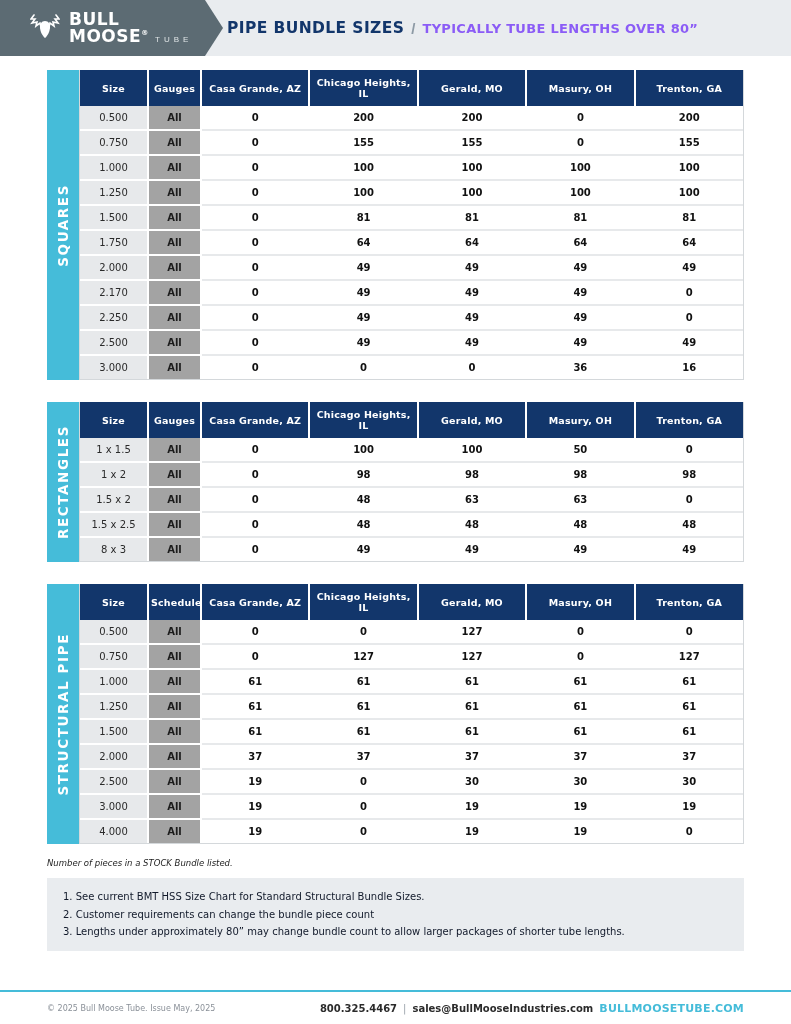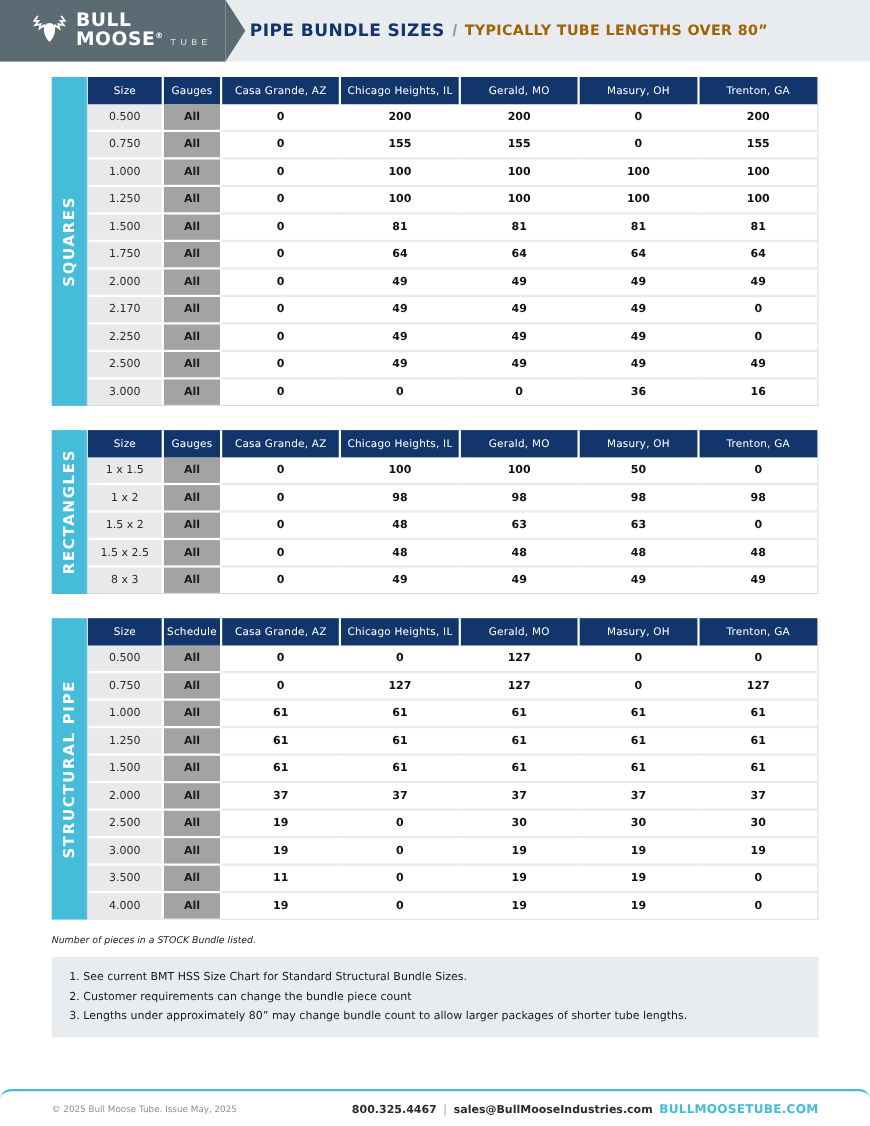--- a/index.html
+++ b/index.html
@@ -62,21 +62,21 @@
   }
   .title-main {
     color: #12366b;
     font-size: 15.5px;
     font-weight: bold;
     letter-spacing: 0.4px;
     font-family: "DejaVu Sans", sans-serif;
   }
   .title-slash { color: #8d9aa5; font-size: 15px; font-weight: bold; }
   .title-sub {
-    color: #a16207;
+    color: #8b5cf6;
     font-size: 13px;
     font-weight: bold;
     letter-spacing: 0.3px;
     font-family: "DejaVu Sans", sans-serif;
   }
 
   
   .content { padding: 14px 47px 0 47px; }
   .section { display: flex; margin-bottom: 22px; }
   .side-label {
@@ -99,21 +99,21 @@
   table {
     border-collapse: collapse;
     width: 100%;
     table-layout: fixed;
   }
   .table-wrap { flex: 1; }
   thead th {
     background: #12366b;
     color: #ffffff;
     font-size: 9.5px;
-    font-weight: normal;
+    font-weight: bold;
     padding: 7px 2px;
     text-align: center;
     border-right: 2px solid #ffffff;
     font-family: "DejaVu Sans", sans-serif;
     letter-spacing: 0.2px;
   }
   thead th:last-child { border-right: none; }
   tbody td {
     font-size: 10px;
     text-align: center;
@@ -168,21 +168,20 @@
   
   .footer {
     position: absolute;
     left: 0; right: 0; bottom: 0;
     height: 34px;
     border-top: 2px solid #45bcd9;
     display: flex;
     align-items: center;
     justify-content: space-between;
     padding: 0 47px;
-    border-radius: 10px;
   }
   .copyright { font-size: 8px; color: #8a9098; font-family: "DejaVu Sans", sans-serif; }
   .contact {
     font-size: 10px;
     color: #2b2b2b;
     font-weight: bold;
     font-family: "DejaVu Sans", sans-serif;
     display: flex;
     gap: 6px;
     align-items: baseline;
@@ -525,29 +524,20 @@
           <tr>
             <td class="size-col">3.000</td>
             <td class="gauge-col">All</td>
             <td class="val">19</td>
             <td class="val">0</td>
             <td class="val">19</td>
             <td class="val">19</td>
             <td class="val">19</td>
           </tr>
           <tr>
-            <td class="size-col">3.500</td>
-            <td class="gauge-col">All</td>
-            <td class="val">11</td>
-            <td class="val">0</td>
-            <td class="val">19</td>
-            <td class="val">19</td>
-            <td class="val">0</td>
-          </tr>
-          <tr>
             <td class="size-col">4.000</td>
             <td class="gauge-col">All</td>
             <td class="val">19</td>
             <td class="val">0</td>
             <td class="val">19</td>
             <td class="val">19</td>
             <td class="val">0</td>
           </tr>
         </tbody>
       </table>

